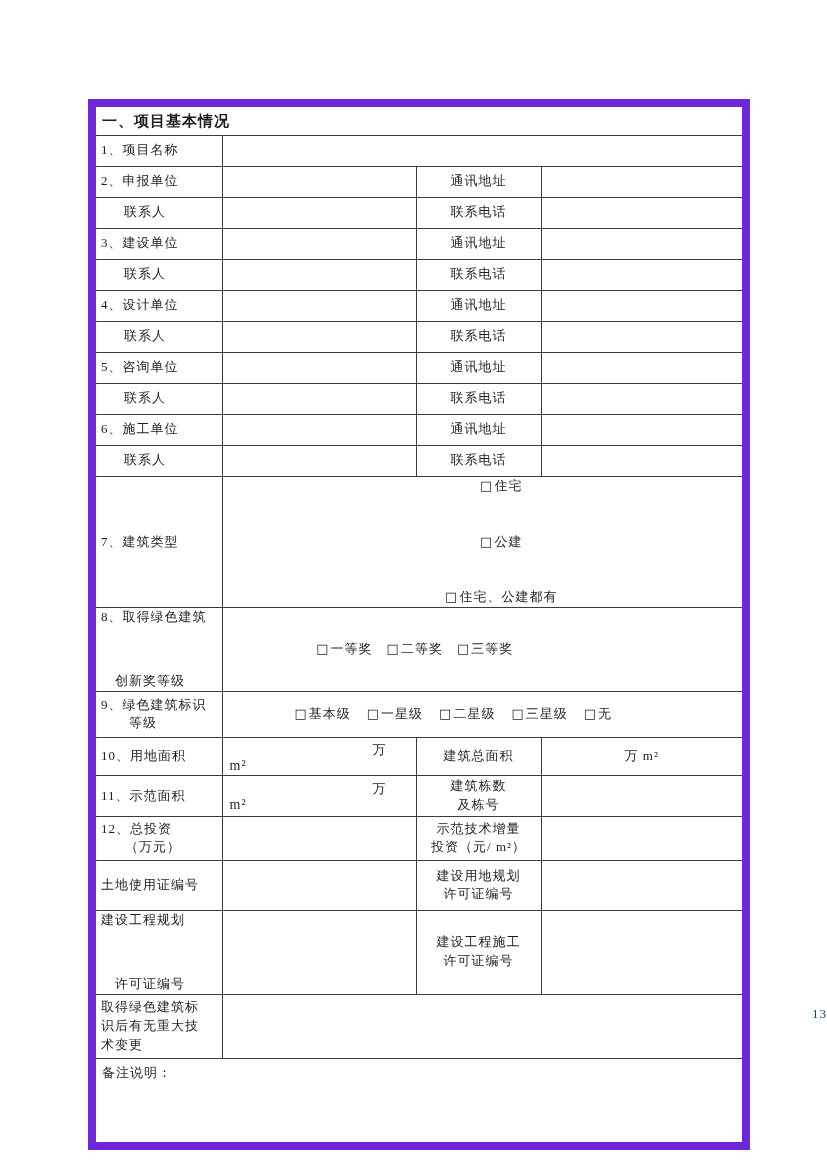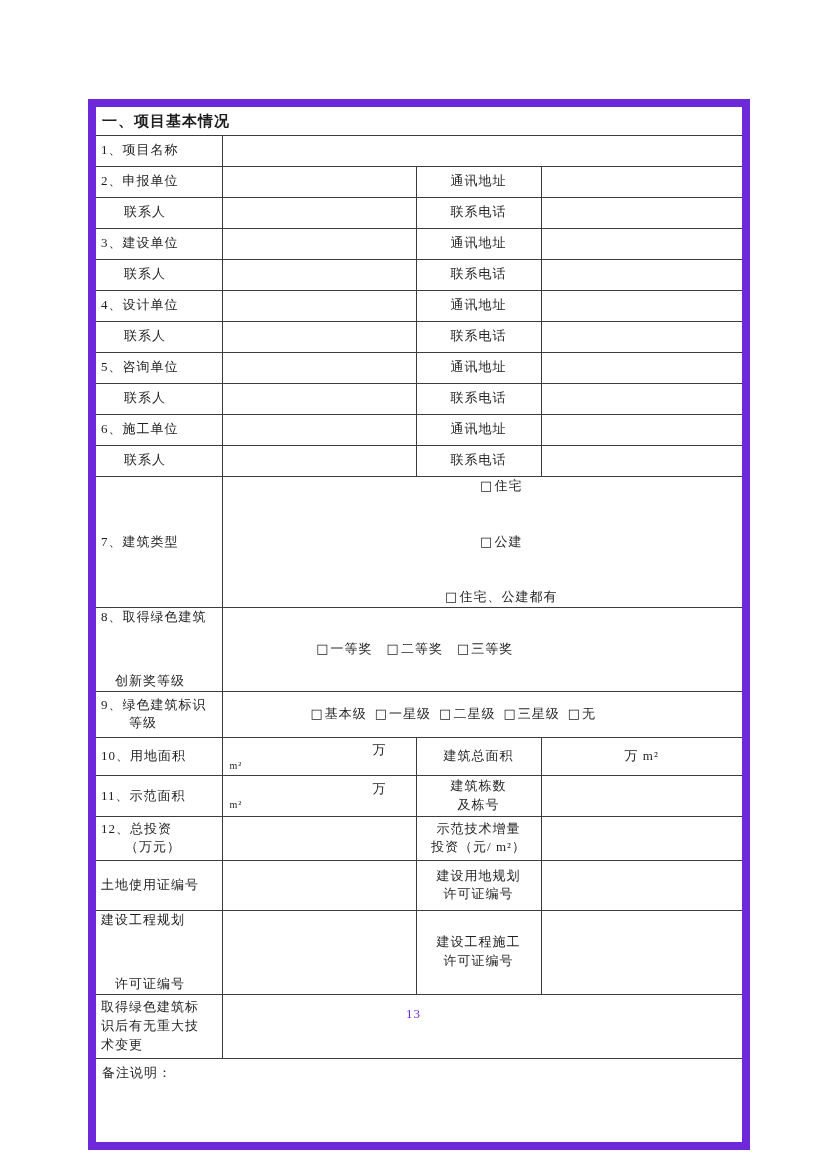--- a/index.html
+++ b/index.html
@@ -31,30 +31,30 @@
   .lbl{padding-left:5px;}
   .indent28{padding-left:28px;}
   .ind14{padding-left:14px;margin-top:45px;}
   .ind24{padding-left:24px;}
   .ind28{padding-left:28px;}
   .clbl{text-align:center;padding:0 2px;}
   .blank{background:#ffffff;}
   .opts{display:flex;align-items:center;}
   .type-opts{padding-left:38px;gap:37px;flex-direction:column;}
   .award-opts{justify-content:center;gap:14px;padding-right:135px;}
-  .grade-opts{justify-content:center;gap:8px;padding-right:58px;}
+  .grade-opts{justify-content:center;gap:16px;padding-right:58px;}
   .opt{white-space:nowrap;}
   .cbx{font-family:"DejaVu Sans",sans-serif;font-size:13px;margin-right:1px;}
   .unit-top{text-align:right;padding-right:29px;line-height:17px;padding-top:2px;}
-  .unit-bottom{text-align:left;padding-left:7px;line-height:15px;font-size:10px;padding-bottom:1px;}
+  .unit-bottom{text-align:left;padding-left:7px;line-height:15px;font-size:14px;padding-bottom:1px;}
   .center-val{text-align:center;margin-top:19px;}
   .remarks-cell{vertical-align:top;padding:5px 6px;}
   .page-number{
     position:absolute;left:0;top:1006px;width:827px;
-    text-align:center;font-size:13px;color:#6d28d9;letter-spacing:1px;
+    text-align:right;font-size:13px;color:#0c4a6e;letter-spacing:1px;
   }
 </style>
 </head>
 <body>
 
 <div class="page">
 
   <table class="form-table">
     <colgroup>
       <col style="width:130px">

